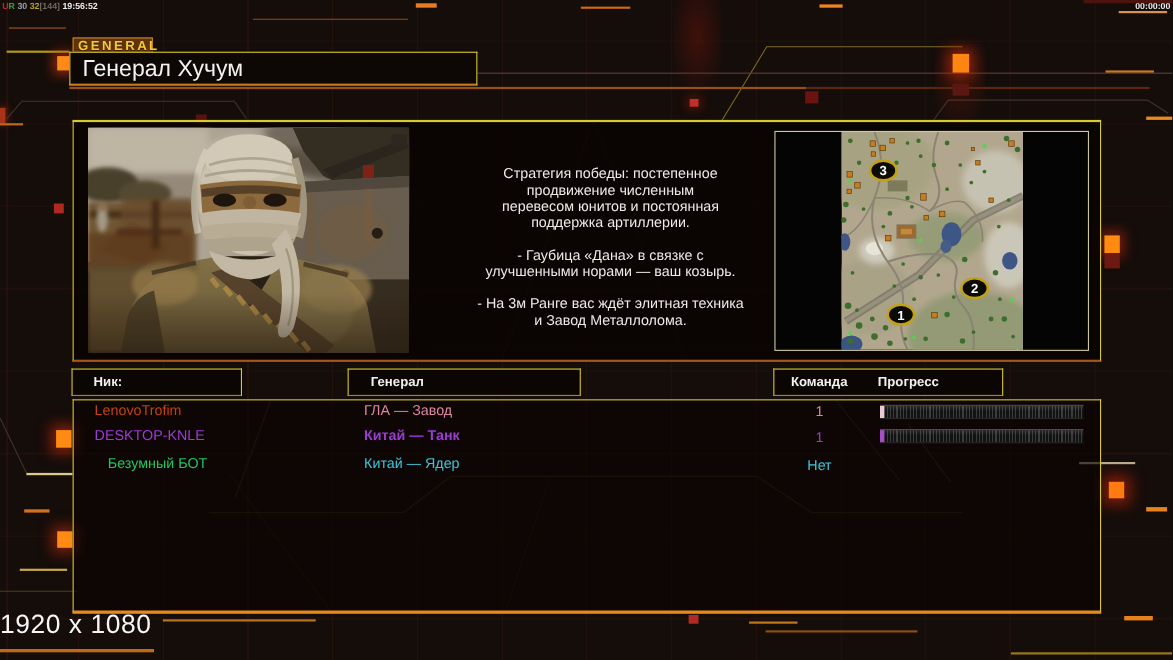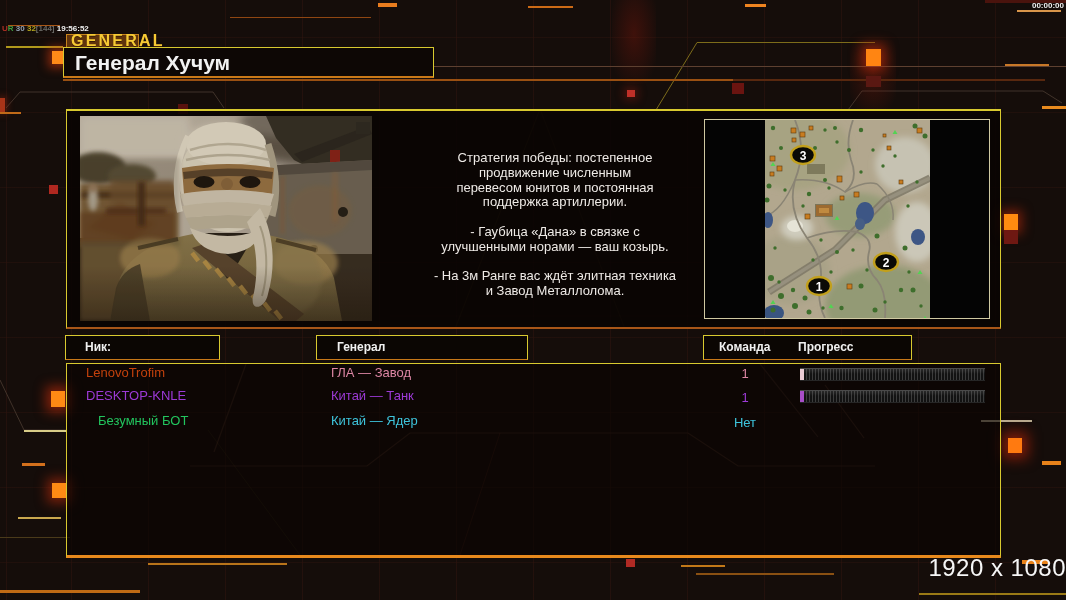--- a/index.html
+++ b/index.html
@@ -28,21 +28,21 @@
   <line x1="246" y1="364" x2="214" y2="452" stroke="#3a231a" stroke-width="1.2"></line>
   <line x1="825" y1="385" x2="864" y2="438" stroke="#3a231a" stroke-width="1.2"></line>
   <line x1="760" y1="364" x2="818" y2="437" stroke="#35201a" stroke-width="1.2"></line>
   <line x1="455" y1="329" x2="540" y2="109" stroke="rgba(190,160,45,0.14)" stroke-width="1.2"></line>
   <line x1="540" y1="109" x2="625" y2="329" stroke="rgba(190,160,45,0.12)" stroke-width="1.2"></line>
   <line x1="390" y1="316" x2="700" y2="316" stroke="rgba(190,160,45,0.08)" stroke-width="1"></line>
   <line x1="208" y1="430" x2="300" y2="555" stroke="rgba(190,160,45,0.10)" stroke-width="1"></line>
   <line x1="500" y1="433" x2="460" y2="555" stroke="rgba(160,60,40,0.18)" stroke-width="1"></line>
 </svg>
 
-<div class="abs" style="left:2px;top:1px;font-size:8px;font-weight:bold;color:#e8e8e8;letter-spacing:0;white-space:pre;margin-top:23px;"><span style="color:#b03024">U</span><span style="color:#3f9b3f">R</span> <span style="color:#93a3b3">30</span> <span style="color:#b3a51e">32</span><span style="color:#6a6a66">[144]</span> <span style="color:#efefef">19:56:52</span></div>
+<div class="abs" style="left:2px;top:1px;font-size:8px;font-weight:bold;color:#e8e8e8;letter-spacing:0;white-space:pre;"><span style="color:#b03024">U</span><span style="color:#3f9b3f">R</span> <span style="color:#93a3b3">30</span> <span style="color:#b3a51e">32</span><span style="color:#6a6a66">[144]</span> <span style="color:#efefef">19:56:52</span></div>
 
 <div class="abs" style="right:2px;top:1px;font-size:8px;font-weight:bold;color:#efefef;padding-left:35px;">00:00:00</div>
 
 <div class="ln" style="left:8px;top:25px;width:52px;height:1px;background:#a85616"></div>
 
 <div class="ln" style="left:230px;top:17px;width:141px;height:1px;background:#8f4612"></div>
 
 <div class="ln" style="left:378px;top:3px;width:19px;height:4px;background:#e87c1e"></div>
 
 <div class="ln" style="left:528px;top:6px;width:45px;height:2px;background:#cc6a16"></div>
@@ -116,42 +116,42 @@
 <div class="ln" style="left:696px;top:573px;width:138px;height:2px;background:#8a5012"></div>
 
 <div class="sq" style="left:626px;top:559px;width:9px;height:8px;background:#b02a24"></div>
 
 <div class="ln" style="left:919px;top:593px;width:147px;height:2px;background:#9a7a16"></div>
 
 <div class="ln" style="left:0;top:590px;width:140px;height:3px;background:#c06a14"></div>
 
 <div class="ln" style="left:1022px;top:560px;width:26px;height:4px;background:#e8821a"></div>
 
-<div class="abs" style="left:66px;top:34px;width:67px;height:12px;background:#5f330d;border:1px solid #c8841c;color:#f7ca34;font-size:16px;font-weight:bold;letter-spacing:2.2px;line-height:12px;padding-left:4px;text-shadow:0 1px 0 #3a1d05;">GENERAL</div>
+<div class="abs" style="left:66px;top:34px;width:67px;height:12px;background:#5f330d;border:1px solid #c8841c;color:#f7ca34;font-size:12px;font-weight:bold;letter-spacing:2.2px;line-height:12px;padding-left:4px;text-shadow:0 1px 0 #3a1d05;">GENERAL</div>
 
 <div class="abs" style="left:63px;top:47px;width:369px;height:28px;background:#0d0705;border:1px solid #d8c92f;border-bottom:2px solid #c87818;"></div>
 
-<div class="abs" style="left:75px;top:52px;font-size:21px;font-weight:bold;color:#f2f2f2;line-height:21px;">Генерал Хучум</div>
+<div class="abs" style="left:75px;top:52px;font-size:21px;font-weight:normal;color:#f2f2f2;line-height:21px;">Генерал Хучум</div>
 
 <div class="abs" style="left:66px;top:109px;width:933px;height:216px;background:rgba(8,4,2,0.84);border:2px solid #d8c92f;border-left-width:1px;border-right-width:1px;border-bottom:2px solid #a85618;"></div>
 
 <div class="abs" style="left:420px;top:151px;width:270px;font-size:13px;line-height:14.8px;color:#eeeae6;text-align:center;">Стратегия победы: постепенное<br>продвижение численным<br>перевесом юнитов и постоянная<br>поддержка артиллерии.<br><br>- Гаубица «Дана» в связке с<br>улучшенными норами — ваш козырь.<br><br>- На 3м Ранге вас ждёт элитная техника<br>и Завод Металлолома.</div>
 
 <div class="abs" style="left:65px;top:335px;width:134px;height:23px;background:#0b0603;border:1px solid #d8c92f;border-bottom-color:#c87818;color:#f0f0f0;font-size:12px;font-weight:bold;line-height:23px;padding-left:19px;">Ник:</div>
 
 <div class="abs" style="left:703px;top:335px;width:207px;height:23px;background:#0b0603;border:1px solid #d8c92f;border-bottom-color:#c87818;color:#f0f0f0;font-size:12px;font-weight:bold;line-height:23px;">
       <span style="position:absolute;left:15px;">Команда</span>
       <span style="position:absolute;left:94px;">Прогресс</span>
     </div>
 
 <div class="abs" style="left:316px;top:335px;width:190px;height:23px;background:#0b0603;border:1px solid #d8c92f;border-bottom-color:#c87818;color:#f0f0f0;font-size:12px;font-weight:bold;line-height:23px;padding-left:20px;">Генерал</div>
 
 <div class="abs" style="left:66px;top:363px;width:933px;height:191px;background:rgba(8,4,2,0.62);border:1px solid #d8c92f;border-bottom:3px solid #e8891c;"></div>
 
-<div class="abs" style="left:0;top:554px;width:1066px;text-align:right;font-size:24px;letter-spacing:0.5px;color:#f6f6f6;">1920 x 1080</div>
+<div class="abs" style="left:0;top:554px;width:1066px;text-align:left;font-size:24px;letter-spacing:0.5px;color:#f6f6f6;">1920 x 1080</div>
 
 <svg class="abs" style="left:80px;top:116px" width="292" height="205" viewBox="0 0 292 205">
   <defs>
     <linearGradient id="sky" x1="0" y1="0" x2="1" y2="0">
       <stop offset="0" stop-color="#c7bfb0"></stop>
           <stop offset="0.5" stop-color="#bcb4a6"></stop>
       <stop offset="0.78" stop-color="#9a928a"></stop>
           <stop offset="1" stop-color="#8b847c"></stop>
     </linearGradient>
     <linearGradient id="jk" x1="0" y1="0" x2="0" y2="1">
@@ -377,21 +377,21 @@
 <div class="abs" style="left:331px;top:365px;font-size:13px;color:#dd86a4;">ГЛА — Завод</div>
 
 <div class="abs" style="left:725px;top:366px;width:40px;text-align:center;font-size:13px;color:#dd86a4;">1</div>
 
 <div class="abs" style="left:800px;top:368px;width:185px;height:11px;background:linear-gradient(180deg,rgba(125,125,125,0.22) 0%,rgba(18,18,18,0) 45%),repeating-linear-gradient(90deg,#3c3c3c 0px,#3c3c3c 1px,#121212 1px,#121212 3px);border-top:1px solid #4a4a4a;border-bottom:1px solid #262626;">
       <span style="position:absolute;left:0;top:0;width:4px;height:11px;background:#eacbd4;"></span>
     </div>
 
 <div class="abs" style="left:86px;top:388px;font-size:13px;color:#9c3ad6;">DESKTOP-KNLE</div>
 
-<div class="abs" style="left:331px;top:388px;font-size:13px;color:#9c3ad6;">Китай — Танк</div>
+<div class="abs" style="left:331px;top:388px;font-size:13px;color:#9c3ad6;font-weight:bold;">Китай — Танк</div>
 
 <div class="abs" style="left:725px;top:390px;width:40px;text-align:center;font-size:13px;color:#9c3ad6;">1</div>
 
 <div class="abs" style="left:800px;top:390px;width:185px;height:11px;background:linear-gradient(180deg,rgba(125,125,125,0.22) 0%,rgba(18,18,18,0) 45%),repeating-linear-gradient(90deg,#3c3c3c 0px,#3c3c3c 1px,#121212 1px,#121212 3px);border-top:1px solid #4a4a4a;border-bottom:1px solid #262626;">
       <span style="position:absolute;left:0;top:0;width:4px;height:11px;background:#a84ec8;"></span>
     </div>
 
 <div class="abs" style="left:98px;top:413px;font-size:13px;color:#22c55e;">Безумный БОТ</div>
 
 <div class="abs" style="left:331px;top:413px;font-size:13px;color:#3ec4dc;">Китай — Ядер</div>

